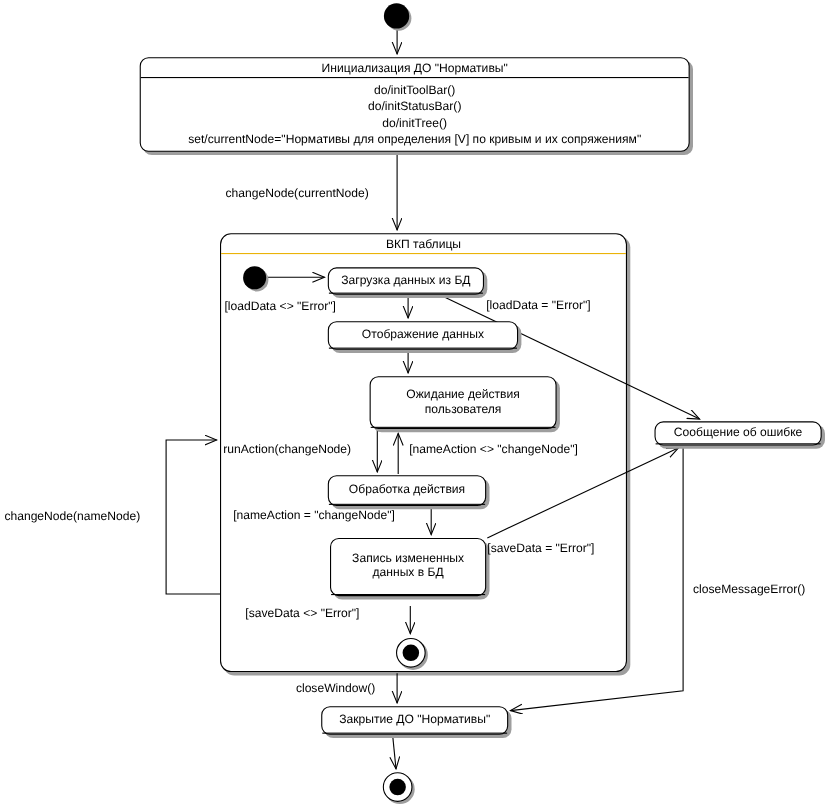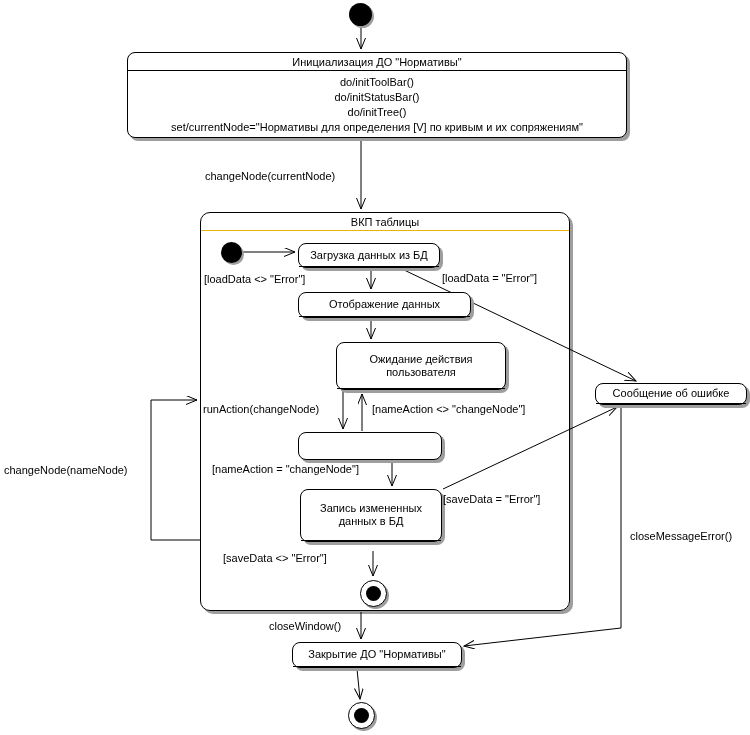--- a/index.html
+++ b/index.html
@@ -108,20 +108,21 @@
     <div class="state-foot" style="height:6px;"></div>
   </div>
 
   <div class="state" style="left:300px; top:342px; width:170px; height:48px;margin-left:36px;">
     <div class="state-title">Ожидание действия
 пользователя</div>
     <div class="state-foot" style="height:9px;"></div>
   </div>
 
   <div class="state" style="left:298px; top:432px; width:144px; height:28px;">
+    <div class="state-title">Обработка действия</div>
     <div class="state-foot" style="height:5px;"></div>
   </div>
 
   <div class="state" style="left:300px; top:489px; width:142px; height:53px;">
     <div class="state-title">Запись измененных
 данных в БД</div>
     <div class="state-foot" style="height:22px;"></div>
   </div>
 
   <div class="final" style="left:360px; top:580px; width:27px; height:27px;">

